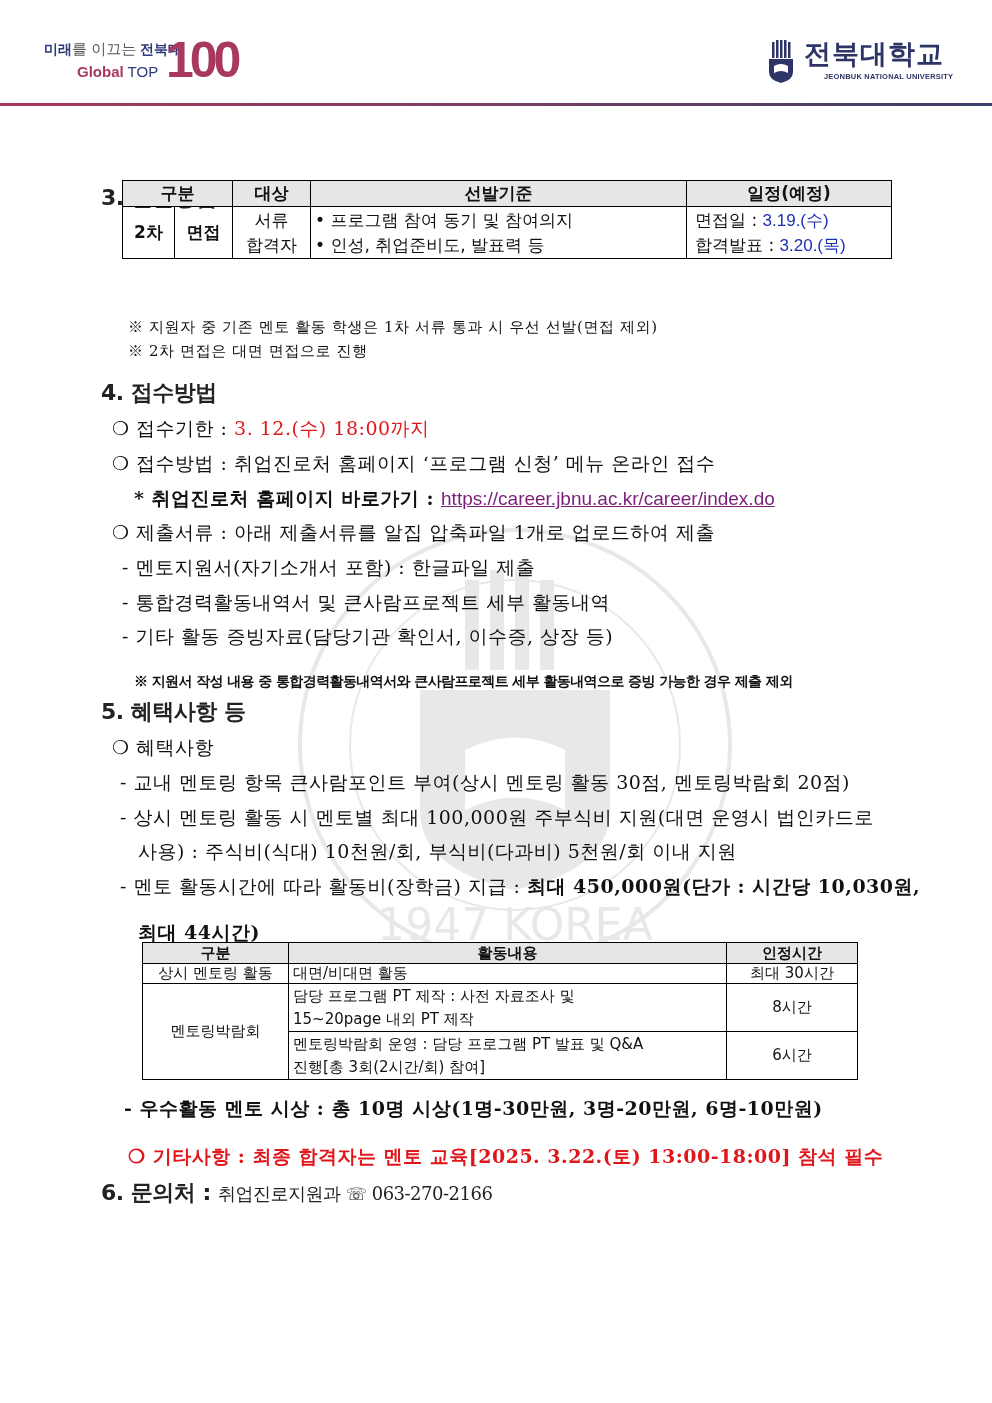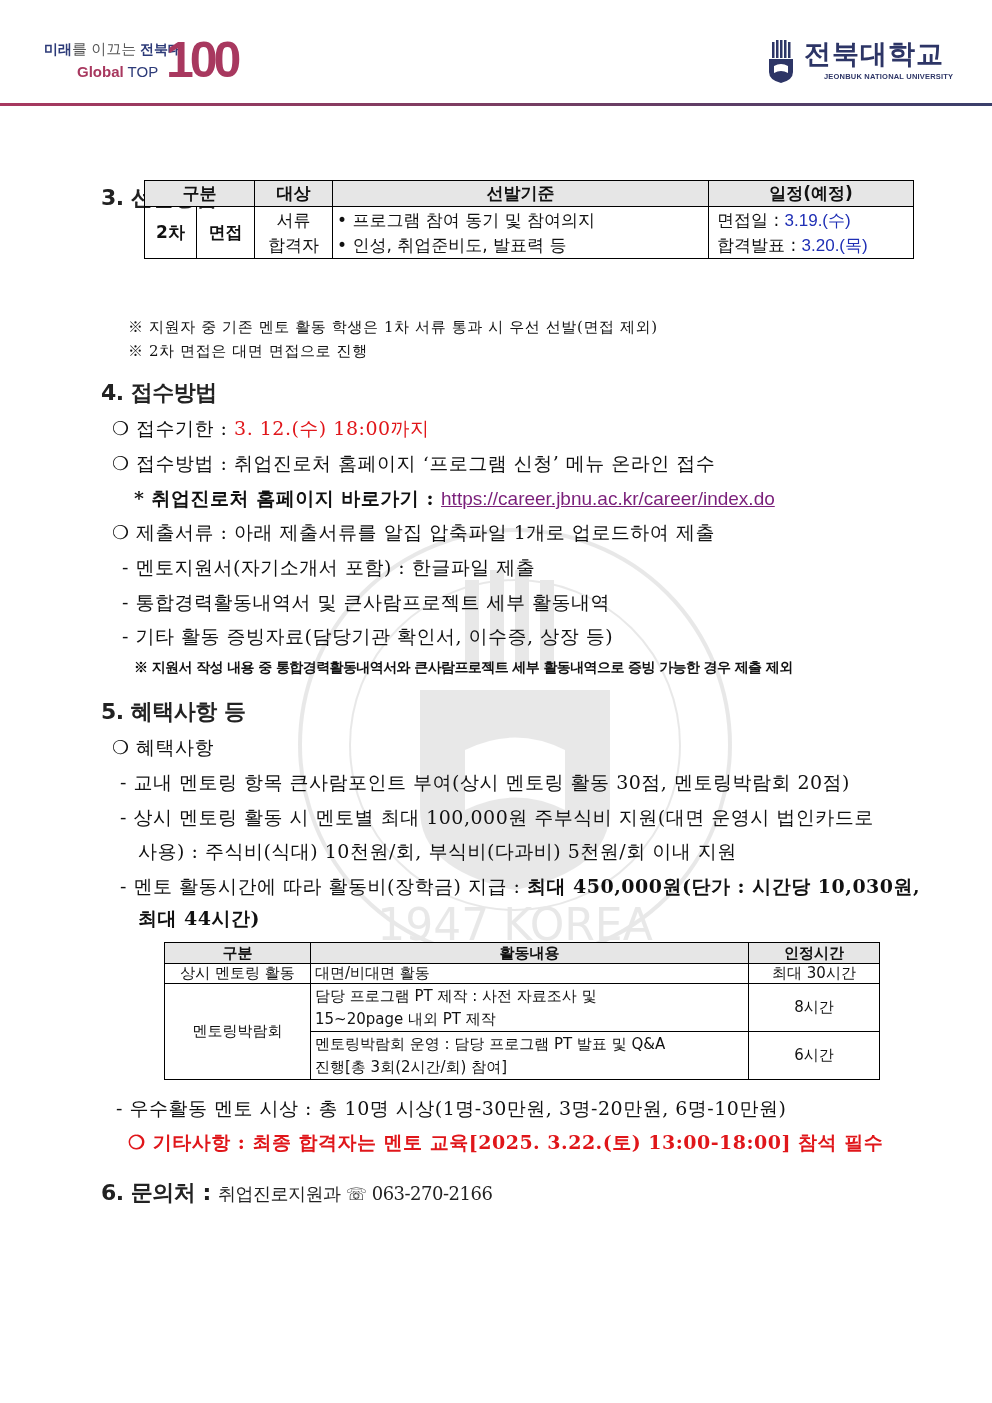--- a/index.html
+++ b/index.html
@@ -23,25 +23,25 @@
                    font-size:27px; font-weight:bold; color:#2d3566; white-space:nowrap; letter-spacing:1px; }
   .logo-right .ename { position:absolute; left:36px; top:32px; font-family:"Liberation Sans",sans-serif;
                    font-size:7.5px; font-weight:bold; color:#2d3566; white-space:nowrap; letter-spacing:0.2px;margin-left:20px; }
   
   .wm { position:absolute; left:290px; top:520px; width:450px; height:450px; opacity:0.13; pointer-events:none; }
   
   .sec { position:absolute; left:101px; font-family:"DejaVu Sans",sans-serif; font-weight:bold;
          font-size:22px; color:#222; white-space:nowrap; letter-spacing:-0.5px; }
   .line { position:absolute; white-space:nowrap; font-size:19px; letter-spacing:0.5px; }
   .note { position:absolute; white-space:nowrap; font-size:15px; letter-spacing:0.6px; }
-  .bold { font-weight:bold; }
+  .bold { font-weight:bold;margin-top:14px; }
   .red { color:#e0161a; }
   .link { color:#7a1f7a; text-decoration:underline; font-family:"Liberation Sans",sans-serif; letter-spacing:0; }
   
-  table { border-collapse:collapse; position:absolute; font-family:"DejaVu Sans",sans-serif;margin-left:22px; }
+  table { border-collapse:collapse; position:absolute; font-family:"DejaVu Sans",sans-serif; }
   td, th { border:1.3px solid #000; padding:0 4px; }
   .t1 th { background:#e6e6e6; font-size:17px; height:25px; font-weight:bold; }
   .t1 td { font-size:17px; }
   .t1 .c { text-align:center; }
   .t1 .bl { font-weight:bold; }
   .blue { color:#1f2fb5; font-family:"Liberation Sans",sans-serif; }
   .t2 th { background:#e6e6e6; font-size:15px; height:20px; font-weight:bold; }
   .t2 td { font-size:15px; }
   .t2 .c { text-align:center; }
   .cell-line { display:block; line-height:25px; }
@@ -179,18 +179,18 @@
   <tr style="height:48px;">
     <td>
       <span class="cell-line">멘토링박람회 운영 : 담당 프로그램 PT 발표 및 Q&amp;A</span>
       <span class="cell-line">진행[총 3회(2시간/회) 참여]</span>
     </td>
     <td class="c">6시간</td>
   </tr>
 </tbody>
   </table>
 
-<div class="line" style="left:116px; top:1096px;">- 우수활동 멘토 시상 : 총 10명 시상(1명-30만원, 3명-20만원, 6명-10만원)</div>
+<div class="line" style="left:124px; top:1096px;font-weight:bold;">- 우수활동 멘토 시상 : 총 10명 시상(1명-30만원, 3명-20만원, 6명-10만원)</div>
 <div class="line red bold" style="left:128px; top:1130px;">❍ 기타사항 : 최종 합격자는 멘토 교육[2025. 3.22.(토) 13:00-18:00] 참석 필수</div>
 
 <div class="sec" style="top:1178px;">
   <span>6. 문의처 : </span><span style="font-family:'DejaVu Serif',serif; font-weight:normal; font-size:18px;">취업진로지원과 </span><span style="font-weight:normal; font-size:17px;">☏</span><span style="font-family:'DejaVu Serif',serif; font-weight:normal; font-size:18px;"> 063-270-2166</span>
 </div>
 
 </body></html>

